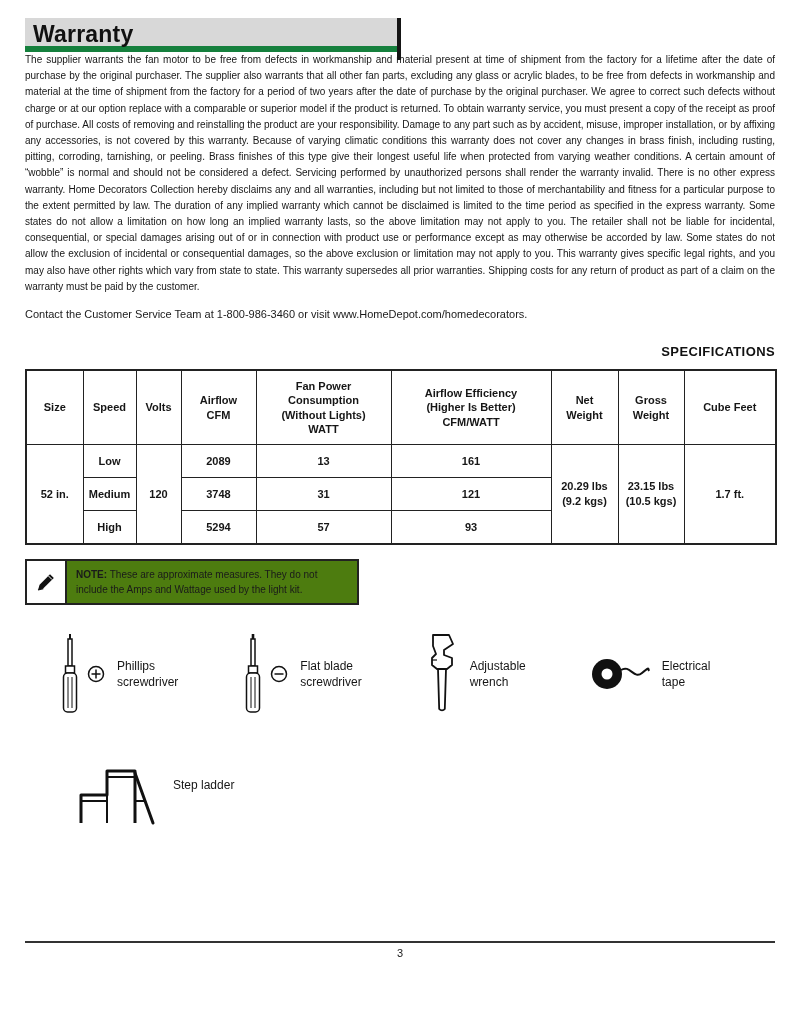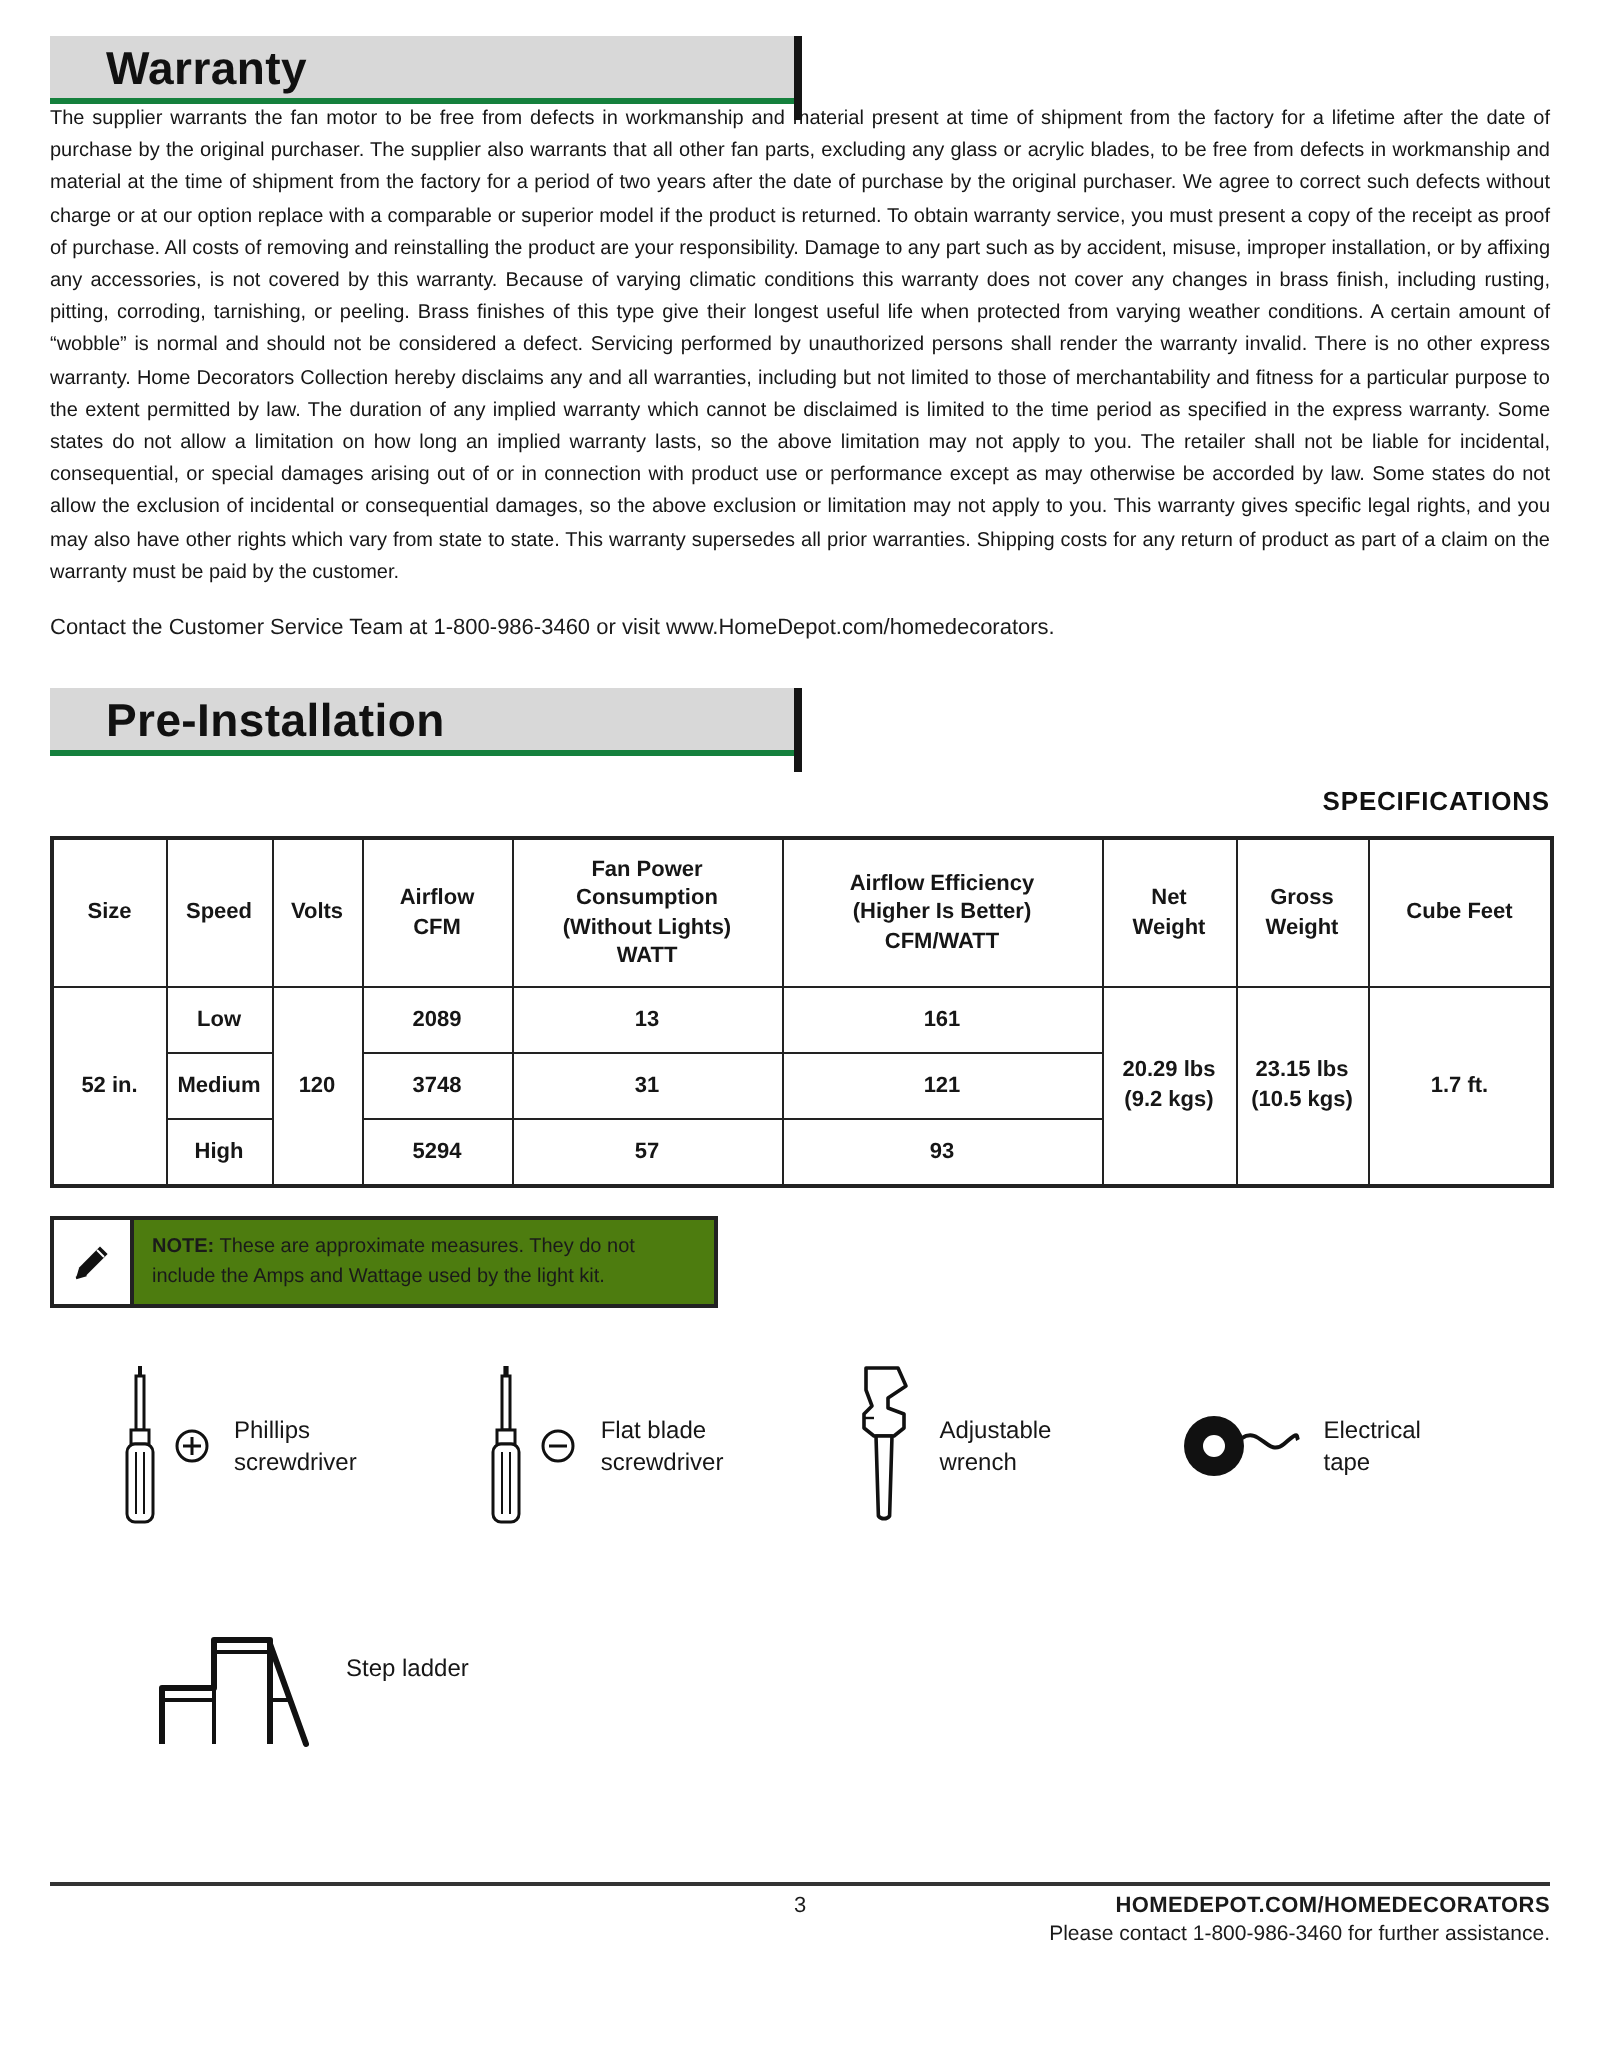--- a/index.html
+++ b/index.html
@@ -6,21 +6,21 @@
   html,body { background:#ffffff; }
   body {
     width:800px; height:1036px; position:relative; overflow:hidden;
     font-family:"Liberation Sans", sans-serif; color:#1a1a1a;
   }
   .page { padding:18px 25px 0 25px; }
 
   
   .section-bar {
     position:relative; width:376px; height:34px;
-    background:#d8d8d8; border-bottom:3px solid #15803d;padding-left:20px;
+    background:#d8d8d8; border-bottom:6px solid #15803d;
   }
   .section-bar::after {
     content:""; position:absolute; top:0; right:0; width:4px; height:42px;
     background:#151515;
   }
   .section-bar .bar-title {
     font-size:23px; font-weight:bold; line-height:33px; padding-left:8px;
     letter-spacing:.2px; color:#111;
   }
 
@@ -71,23 +71,20 @@
 <div class="page">
 
   <div class="section-bar">
     <div class="bar-title">Warranty</div>
   </div>
 
   <p class="warranty-body">The supplier warrants the fan motor to be free from defects in workmanship and material present at time of shipment from the factory for a lifetime after the date of purchase by the original purchaser. The supplier also warrants that all other fan parts, excluding any glass or acrylic blades, to be free from defects in workmanship and material at the time of shipment from the factory for a period of two years after the date of purchase by the original purchaser. We agree to correct such defects without charge or at our option replace with a comparable or superior model if the product is returned. To obtain warranty service, you must present a copy of the receipt as proof of purchase. All costs of removing and reinstalling the product are your responsibility. Damage to any part such as by accident, misuse, improper installation, or by affixing any accessories, is not covered by this warranty. Because of varying climatic conditions this warranty does not cover any changes in brass finish, including rusting, pitting, corroding, tarnishing, or peeling. Brass finishes of this type give their longest useful life when protected from varying weather conditions. A certain amount of “wobble” is normal and should not be considered a defect. Servicing performed by unauthorized persons shall render the warranty invalid. There is no other express warranty. Home Decorators Collection hereby disclaims any and all warranties, including but not limited to those of merchantability and fitness for a particular purpose to the extent permitted by law. The duration of any implied warranty which cannot be disclaimed is limited to the time period as specified in the express warranty. Some states do not allow a limitation on how long an implied warranty lasts, so the above limitation may not apply to you. The retailer shall not be liable for incidental, consequential, or special damages arising out of or in connection with product use or performance except as may otherwise be accorded by law. Some states do not allow the exclusion of incidental or consequential damages, so the above exclusion or limitation may not apply to you. This warranty gives specific legal rights, and you may also have other rights which vary from state to state. This warranty supersedes all prior warranties. Shipping costs for any return of product as part of a claim on the warranty must be paid by the customer.</p>
 
   <p class="contact-line">Contact the Customer Service Team at 1-800-986-3460 or visit www.HomeDepot.com/homedecorators.</p>
 
-  <div class="section-bar">
-    <div class="bar-title">Pre-Installation</div>
-  </div>
 
   <div class="sub-heading">SPECIFICATIONS</div>
 
   <table class="specs">
     <colgroup>
       <col style="width:57px">
         <col style="width:53px">
         <col style="width:45px">
       <col style="width:75px">
         <col style="width:135px">
@@ -234,18 +231,14 @@
       <line x1="70" y1="56" x2="80" y2="56" stroke="#111" stroke-width="2"></line>
     </svg>
     <span class="tool-label">Step ladder</span>
   </div>
 
 </div>
 
 <div class="footer">
   <div class="footer-inner">
     <div class="page-num">3</div>
-    <div class="footer-right">
-      <div class="footer-site">HOMEDEPOT.COM/HOMEDECORATORS</div>
-      <div class="footer-assist">Please contact 1-800-986-3460 for further assistance.</div>
-    </div>
   </div>
 </div>
 
 </body></html>

